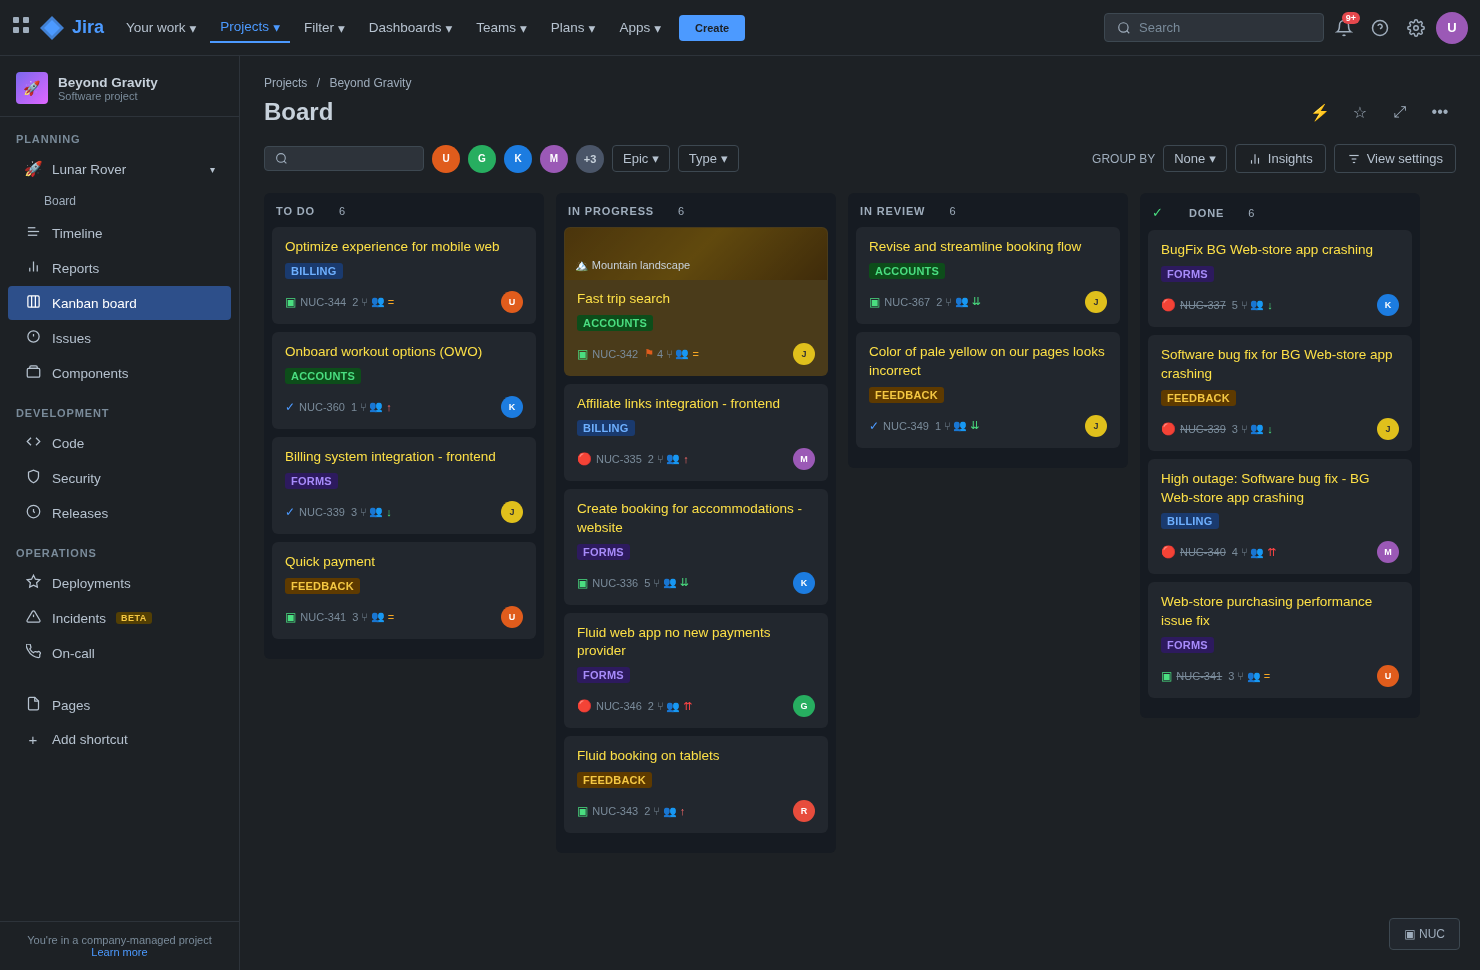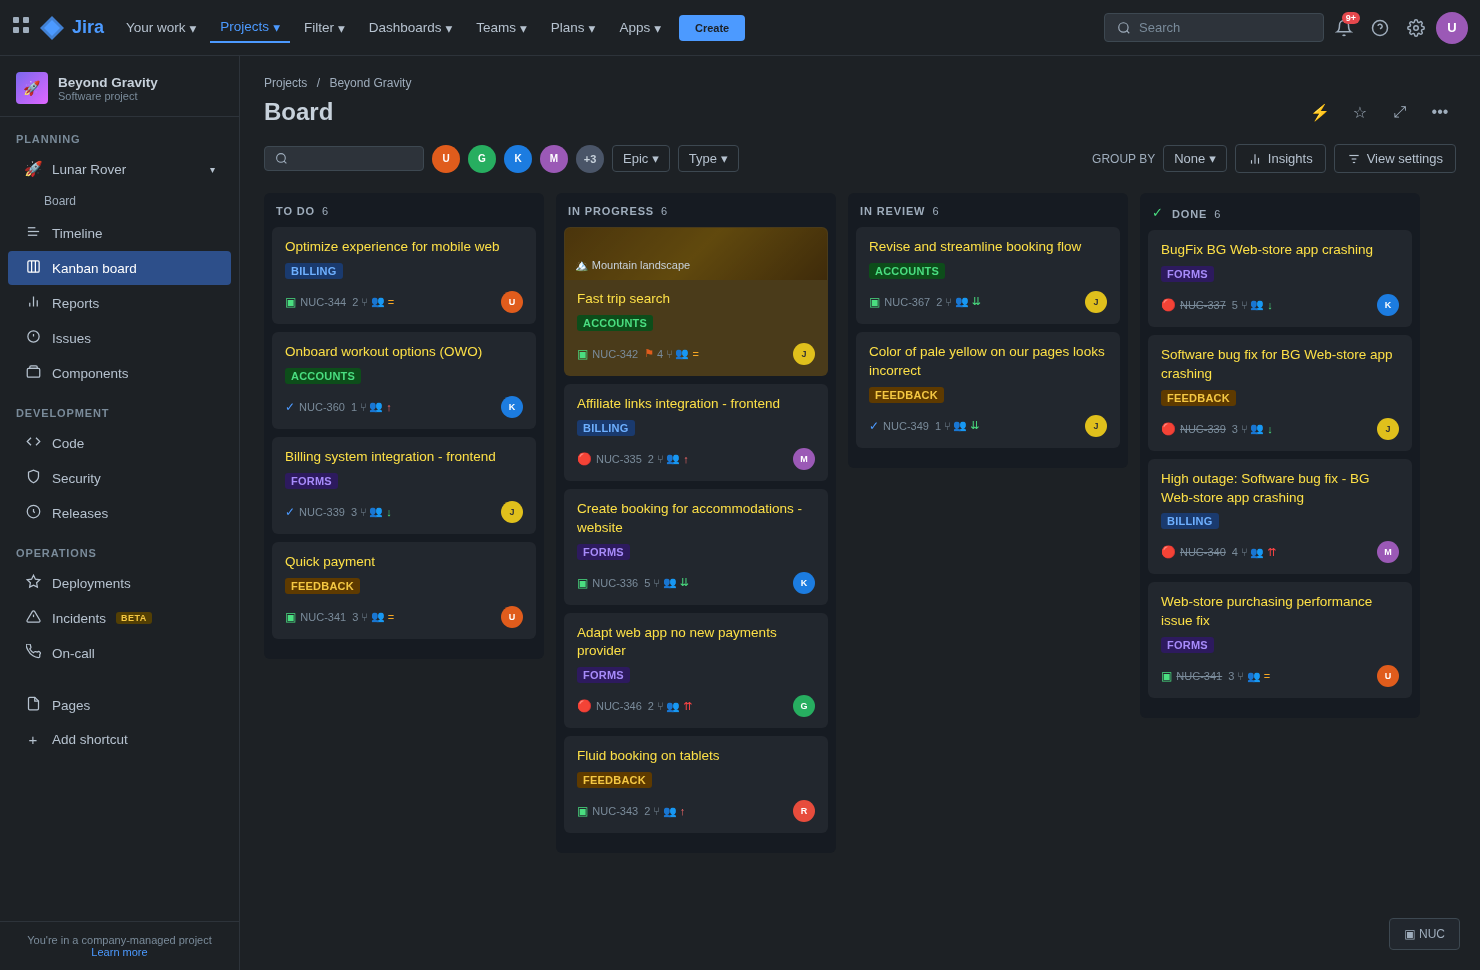--- a/index.html
+++ b/index.html
@@ -284,22 +284,22 @@
     .column {
       width: 280px;
       min-width: 280px;
       background: #161b22;
       border-radius: 6px;
       padding: 12px 8px;
       flex-shrink: 0;
     }
     .column-header {
       display: flex;
-      align-items: flex-end;
-      gap: 7px;
+      align-items: center;
+      gap: 24px;
       padding: 0 4px;
       margin-bottom: 10px;
     }
     .column-title {
       font-size: 11px;
       font-weight: 700;
       letter-spacing: 0.08em;
       text-transform: uppercase;
       color: #9fadbc;
     }
@@ -531,40 +531,40 @@
     <span class="item-icon">
       <svg width="15" height="15" viewBox="0 0 24 24" fill="none" stroke="currentColor" stroke-width="2">
         <line x1="3" y1="12" x2="21" y2="12"></line>
           <line x1="3" y1="6" x2="15" y2="6"></line>
           <line x1="3" y1="18" x2="18" y2="18"></line>
       </svg>
     </span>
     <span>Timeline</span>
   </div>
 
+  <div class="sidebar-item">
+    <span class="item-icon">
+      <svg width="15" height="15" viewBox="0 0 24 24" fill="none" stroke="currentColor" stroke-width="2">
+        <line x1="18" y1="20" x2="18" y2="10"></line>
+          <line x1="12" y1="20" x2="12" y2="4"></line>
+          <line x1="6" y1="20" x2="6" y2="14"></line>
+      </svg>
+    </span>
+    <span>Reports</span>
+  </div>
+
   <div class="sidebar-item active">
     <span class="item-icon">
       <svg width="15" height="15" viewBox="0 0 24 24" fill="none" stroke="currentColor" stroke-width="2">
         <rect x="3" y="3" width="18" height="18" rx="2"></rect>
           <line x1="9" y1="3" x2="9" y2="21"></line>
           <line x1="15" y1="3" x2="15" y2="21"></line>
       </svg>
     </span>
     <span>Kanban board</span>
-  </div>
-
-  <div class="sidebar-item">
-    <span class="item-icon">
-      <svg width="15" height="15" viewBox="0 0 24 24" fill="none" stroke="currentColor" stroke-width="2">
-        <line x1="18" y1="20" x2="18" y2="10"></line>
-          <line x1="12" y1="20" x2="12" y2="4"></line>
-          <line x1="6" y1="20" x2="6" y2="14"></line>
-      </svg>
-    </span>
-    <span>Reports</span>
   </div>
 
   <div class="sidebar-item">
     <span class="item-icon">
       <svg width="15" height="15" viewBox="0 0 24 24" fill="none" stroke="currentColor" stroke-width="2">
         <circle cx="12" cy="12" r="9"></circle>
           <line x1="12" y1="8" x2="12" y2="12"></line>
           <line x1="12" y1="16" x2="12.01" y2="16"></line>
       </svg>
     </span>
@@ -869,21 +869,21 @@
             <span class="meta-icon">⑂</span>
             <span class="meta-icon">👥</span>
             <span class="meta-icon prio-low">⇊</span>
           </span>
           <div class="card-spacer"></div>
           <div class="card-avatar av2" style="width:22px;height:22px;font-size:9px">K</div>
         </div>
       </div>
 
       <div class="card">
-        <div class="card-title">Adapt web app no new payments provider</div>
+        <div class="card-title">Fluid web app no new payments provider</div>
         <div><span class="card-tag tag-forms">FORMS</span></div>
         <div class="card-footer">
           <span class="issue-bug">🔴</span>
           <span class="card-id">NUC-346</span>
           <span class="card-meta-icons">
             <span class="meta-num">2</span>
             <span class="meta-icon">⑂</span>
             <span class="meta-icon">👥</span>
             <span class="meta-icon prio-highest">⇈</span>
           </span>

